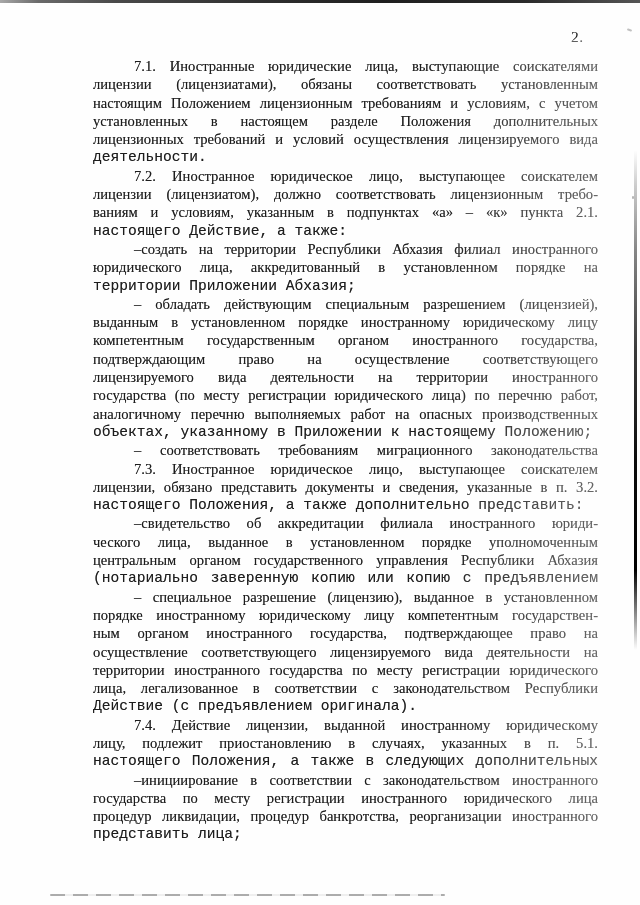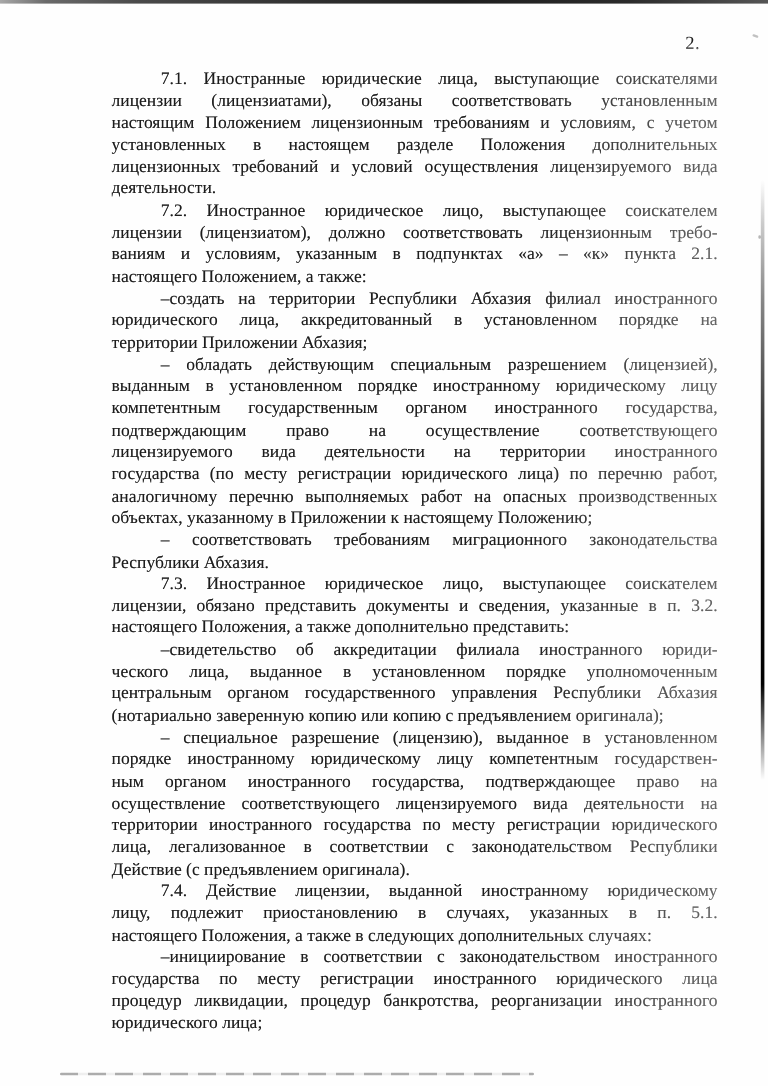--- a/index.html
+++ b/index.html
@@ -81,21 +81,21 @@
     text-shadow: 0 0 0.4px rgba(0,0,0,0.45);
   }
   .line {
     text-align: justify;
     text-align-last: justify;
     height: 18.3px;
     overflow: hidden;
     white-space: normal;
   }
   .line.first { text-indent: 41px; }
-  .line.last  { text-align-last: left; }
+  .line.last  { text-align-last: left; font-family: Liberation Mono, monospace; }
   
   .fade-overlay {
     position: absolute;
     left: 430px; top: 40px;
     width: 200px; height: 830px;
     pointer-events: none;
     background: linear-gradient(to right,
       rgba(255,255,255,0) 0%, rgba(255,255,255,0.28) 70%, rgba(255,255,255,0.38) 100%);
   }
 </style>
@@ -111,51 +111,50 @@
   <div class="body" id="doc-body">
       <div class="line first">7.1. Иностранные юридические лица, выступающие соискателями</div>
       <div class="line">лицензии (лицензиатами), обязаны соответствовать установленным</div>
       <div class="line">настоящим Положением лицензионным требованиям и условиям, с учетом</div>
       <div class="line">установленных в настоящем разделе Положения дополнительных</div>
       <div class="line">лицензионных требований и условий осуществления лицензируемого вида</div>
       <div class="line last">деятельности.</div>
       <div class="line first">7.2. Иностранное юридическое лицо, выступающее соискателем</div>
       <div class="line">лицензии (лицензиатом), должно соответствовать лицензионным требо-</div>
       <div class="line">ваниям и условиям, указанным в подпунктах «а» – «к» пункта 2.1.</div>
-      <div class="line last">настоящего Положением, а также:</div>
+      <div class="line last">настоящего Действие, а также:</div>
       <div class="line first">–создать на территории Республики Абхазия филиал иностранного</div>
       <div class="line">юридического лица, аккредитованный в установленном порядке на</div>
       <div class="line last">территории Приложении Абхазия;</div>
       <div class="line first">– обладать действующим специальным разрешением (лицензией),</div>
       <div class="line">выданным в установленном порядке иностранному юридическому лицу</div>
       <div class="line">компетентным государственным органом иностранного государства,</div>
       <div class="line">подтверждающим право на осуществление соответствующего</div>
       <div class="line">лицензируемого вида деятельности на территории иностранного</div>
       <div class="line">государства (по месту регистрации юридического лица) по перечню работ,</div>
       <div class="line">аналогичному перечню выполняемых работ на опасных производственных</div>
       <div class="line last">объектах, указанному в Приложении к настоящему Положению;</div>
       <div class="line first">– соответствовать требованиям миграционного законодательства</div>
-      <div class="line last">Республики Абхазия.</div>
       <div class="line first">7.3. Иностранное юридическое лицо, выступающее соискателем</div>
       <div class="line">лицензии, обязано представить документы и сведения, указанные в п. 3.2.</div>
       <div class="line last">настоящего Положения, а также дополнительно представить:</div>
       <div class="line first">–свидетельство об аккредитации филиала иностранного юриди-</div>
       <div class="line">ческого лица, выданное в установленном порядке уполномоченным</div>
       <div class="line">центральным органом государственного управления Республики Абхазия</div>
       <div class="line last">(нотариально заверенную копию или копию с предъявлением оригинала);</div>
       <div class="line first">– специальное разрешение (лицензию), выданное в установленном</div>
       <div class="line">порядке иностранному юридическому лицу компетентным государствен-</div>
       <div class="line">ным органом иностранного государства, подтверждающее право на</div>
       <div class="line">осуществление соответствующего лицензируемого вида деятельности на</div>
       <div class="line">территории иностранного государства по месту регистрации юридического</div>
       <div class="line">лица, легализованное в соответствии с законодательством Республики</div>
       <div class="line last">Действие (с предъявлением оригинала).</div>
       <div class="line first">7.4. Действие лицензии, выданной иностранному юридическому</div>
       <div class="line">лицу, подлежит приостановлению в случаях, указанных в п. 5.1.</div>
       <div class="line last">настоящего Положения, а также в следующих дополнительных случаях:</div>
       <div class="line first">–инициирование в соответствии с законодательством иностранного</div>
       <div class="line">государства по месту регистрации иностранного юридического лица</div>
       <div class="line">процедур ликвидации, процедур банкротства, реорганизации иностранного</div>
-      <div class="line last">юридического лица;</div>
+      <div class="line last">представить лица;</div>
     </div>
   <div class="fade-overlay"></div>
   <div class="bottom-line"></div>
 </div>
 
 </body></html>

